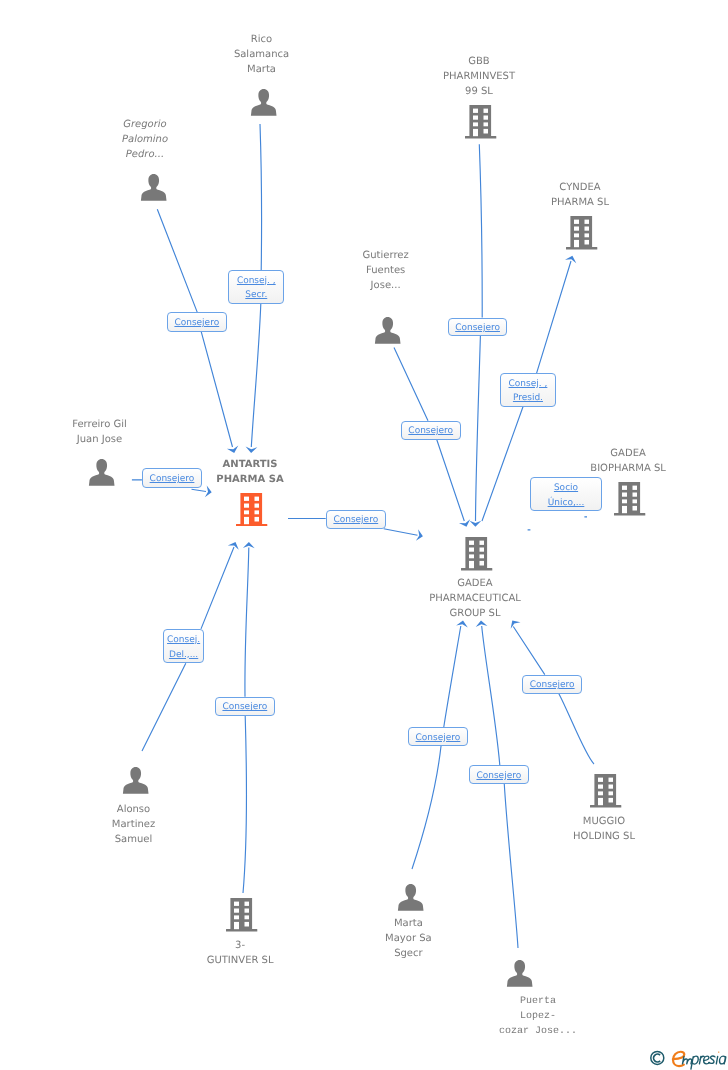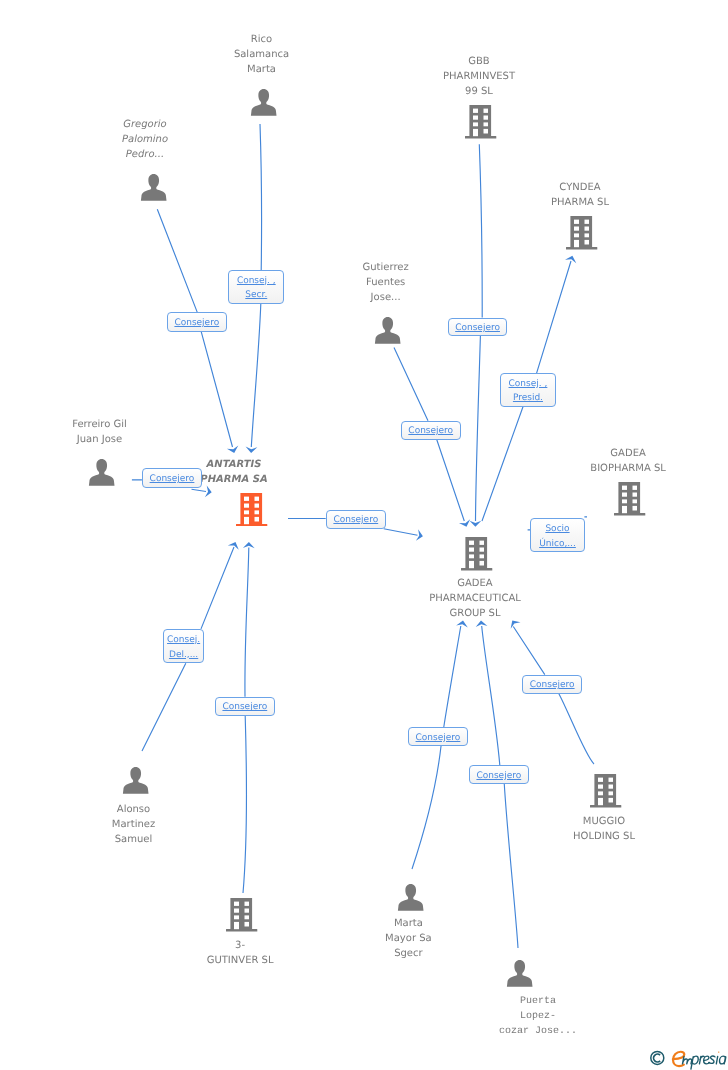--- a/index.html
+++ b/index.html
@@ -78,21 +78,21 @@
         </svg></div>
       <div class="node-label" style="left: 101.5px; top: 417px;">
         <div>Ferreiro Gil</div>
         <div>Juan Jose</div>
       </div>
     </div>
     <div class="node">
       <div class="node-icon" style="left: 373.85px; top: 316.9px;"><svg width="27.5" height="27" viewBox="0 0 27.5 27">
           <path fill="#787878" d="M13.7 0.1c-3.1 0-5.32 2.45-5.32 5.9 0 0.7 0.0 1.4 0.1 2.05 0.28 1.95 1.05 3.55 2.05 4.5 0.45 0.42 0.6 0.9 0.6 1.5 0 0.95-0.55 1.45-1.6 1.8-2.2 0.72-5.35 1.8-6.55 2.85-1.05 0.92-1.42 1.95-1.52 3.2L0.9 26.85h25.6l-0.55-4.95c-0.1-1.25-0.47-2.28-1.52-3.2-1.2-1.05-4.35-2.13-6.55-2.85-1.05-0.35-1.6-0.85-1.6-1.8 0-0.6 0.15-1.08 0.6-1.5 1.0-0.95 1.77-2.55 2.05-4.5 0.1-0.65 0.1-1.35 0.1-2.05 0-3.45-2.22-5.9-5.32-5.9z"></path>
         </svg></div>
-      <div class="node-label" style="left: 387.6px; top: 260px;">
+      <div class="node-label" style="left: 387.6px; top: 248px;">
         <div>Gutierrez</div>
         <div>Fuentes</div>
         <div>Jose...</div>
       </div>
     </div>
     <div class="node">
       <div class="node-icon" style="left: 121.75px; top: 766.9px;"><svg width="27.5" height="27" viewBox="0 0 27.5 27">
           <path fill="#787878" d="M13.7 0.1c-3.1 0-5.32 2.45-5.32 5.9 0 0.7 0.0 1.4 0.1 2.05 0.28 1.95 1.05 3.55 2.05 4.5 0.45 0.42 0.6 0.9 0.6 1.5 0 0.95-0.55 1.45-1.6 1.8-2.2 0.72-5.35 1.8-6.55 2.85-1.05 0.92-1.42 1.95-1.52 3.2L0.9 26.85h25.6l-0.55-4.95c-0.1-1.25-0.47-2.28-1.52-3.2-1.2-1.05-4.35-2.13-6.55-2.85-1.05-0.35-1.6-0.85-1.6-1.8 0-0.6 0.15-1.08 0.6-1.5 1.0-0.95 1.77-2.55 2.05-4.5 0.1-0.65 0.1-1.35 0.1-2.05 0-3.45-2.22-5.9-5.32-5.9z"></path>
         </svg></div>
       <div class="node-label" style="left: 135.5px; top: 802.2px;">
@@ -237,21 +237,21 @@
           <rect x="0" y="30.9" width="31.3" height="2.7" rx="0.4" fill="#fc5c2c"></rect>
           <rect x="8.0" y="3.6" width="5.0" height="4.3" fill="#ffffff"></rect>
           <rect x="18.5" y="3.6" width="4.5" height="4.3" fill="#ffffff"></rect>
           <rect x="8.0" y="10.5" width="5.0" height="4.2" fill="#ffffff"></rect>
           <rect x="18.5" y="10.5" width="4.5" height="4.2" fill="#ffffff"></rect>
           <rect x="8.0" y="17.4" width="5.0" height="3.9" fill="#ffffff"></rect>
           <rect x="18.5" y="17.4" width="4.5" height="3.9" fill="#ffffff"></rect>
           <rect x="8.0" y="23.9" width="5.0" height="7.3" fill="#ffffff"></rect>
           <rect x="18.5" y="23.9" width="4.5" height="4.6" fill="#ffffff"></rect>
         </svg></div>
-      <div class="node-label central" style="left: 236px; top: 457px; font-style: italic;">
+      <div class="node-label central" style="left: 252px; top: 457px;">
         <div>ANTARTIS</div>
         <div>PHARMA SA</div>
       </div>
     </div>
   </div>
 <div id="edge-label-layer">
     <div class="edge-label" style="left: 228.2px; top: 269.9px; width: 56.2px; height: 34px;">
       <div class="el-line">Consej. ,</div>
       <div class="el-line">Secr.</div>
     </div>
@@ -267,21 +267,21 @@
     <div class="edge-label" style="left: 499.8px; top: 373.2px; width: 56.3px; height: 33.6px;">
       <div class="el-line">Consej. ,</div>
       <div class="el-line">Presid.</div>
     </div>
     <div class="edge-label" style="left: 400.9px; top: 420.7px; width: 59.7px; height: 19px;">
       <div class="el-line">Consejero</div>
     </div>
     <div class="edge-label" style="left: 325.7px; top: 509.5px; width: 60.2px; height: 19px;">
       <div class="el-line">Consejero</div>
     </div>
-    <div class="edge-label" style="left: 530px; top: 518px; width: 55px; height: 34.1px;">
+    <div class="edge-label" style="left: 530px; top: 477px; width: 72px; height: 34.1px;">
       <div class="el-line">Socio</div>
       <div class="el-line">Único,...</div>
     </div>
     <div class="edge-label" style="left: 163.1px; top: 628.9px; width: 41px; height: 34.3px;">
       <div class="el-line">Consej.</div>
       <div class="el-line">Del.,...</div>
     </div>
     <div class="edge-label" style="left: 214.9px; top: 696.7px; width: 59.9px; height: 19.3px;">
       <div class="el-line">Consejero</div>
     </div>

